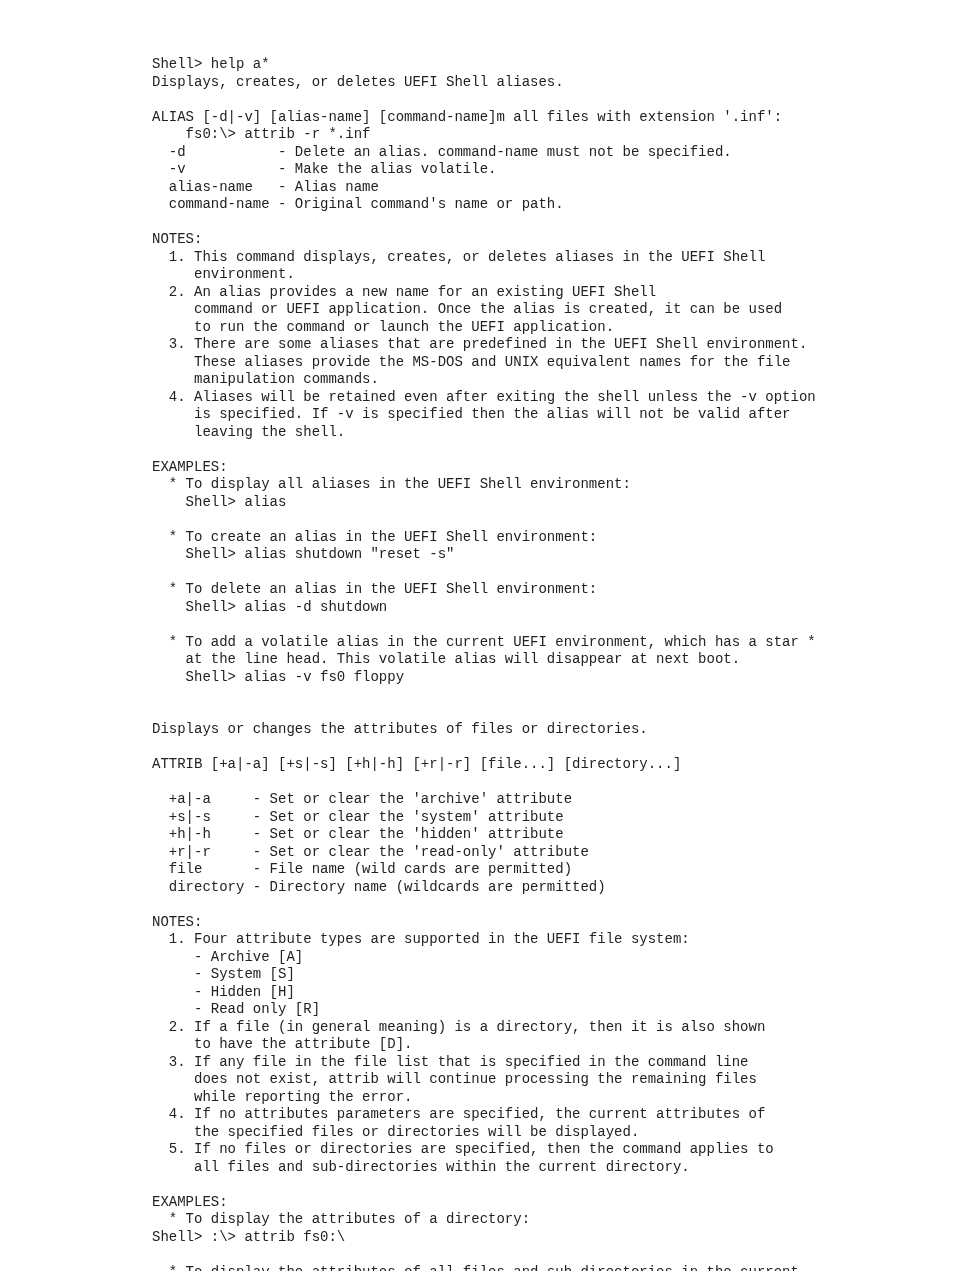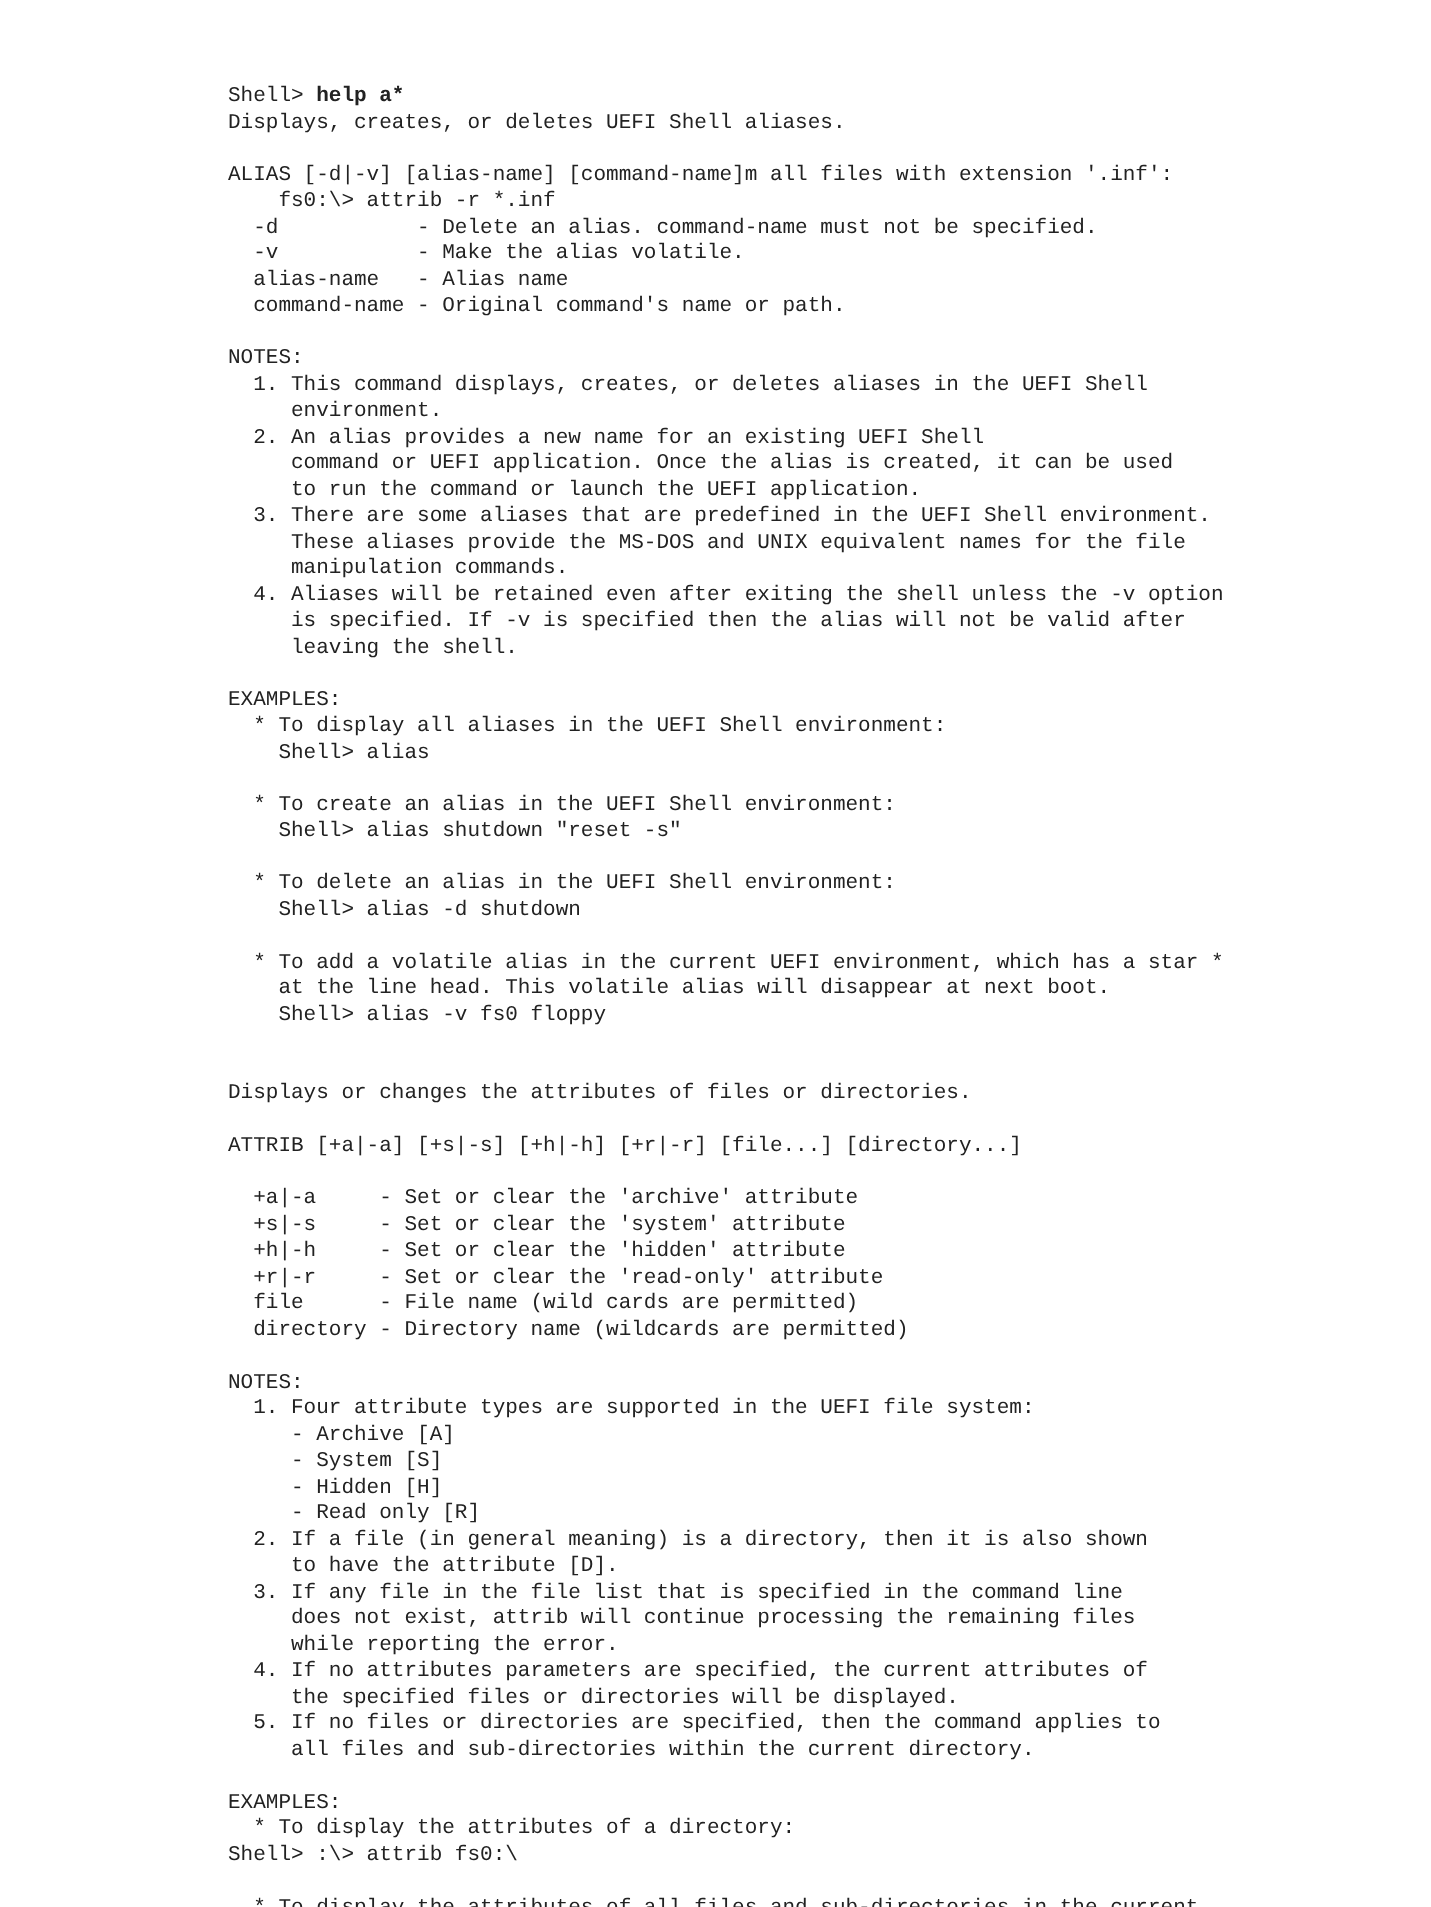--- a/index.html
+++ b/index.html
@@ -29,21 +29,21 @@
     pre.code {
       font-family: "Courier New", Courier, monospace;
       font-size: 14px;
       line-height: 1.25;
       white-space: pre;
       margin: 0;
       color: #222;
     }
     pre.code .bold {
       font-family: "Courier New", Courier, monospace;
-      font-weight: bold;
+      font-weight: normal;
     }
   </style>
 </head>
 <body>
 
 <div class="page">
 
 
   <pre class="code"><span>Shell&gt; </span><span class="bold">help a*</span>
 <span>Displays, creates, or deletes UEFI Shell aliases.

